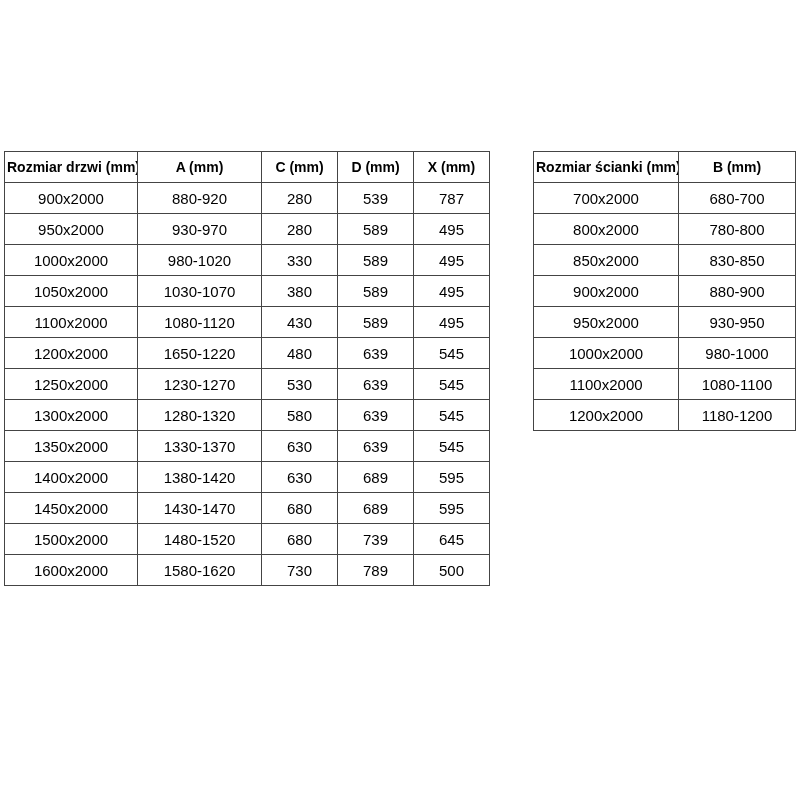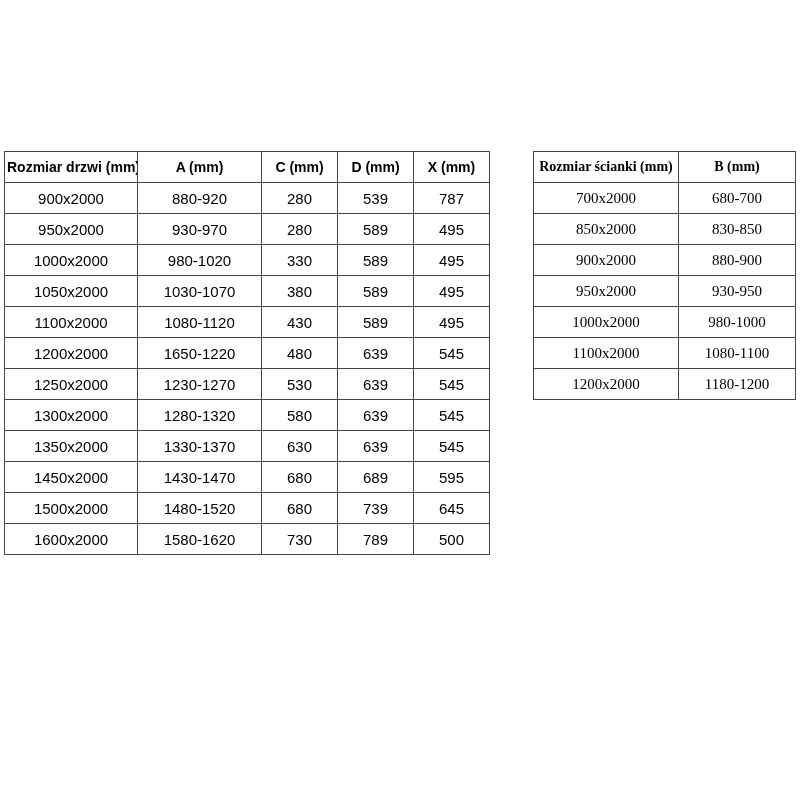--- a/index.html
+++ b/index.html
@@ -36,21 +36,21 @@
     font-size: 14px;
     font-weight: bold;
     color: #000000;
   }
   table.spec-table td {
     font-size: 15px;
     font-weight: normal;
     color: #000000;
   }
   table.doors { left: 4px;   top: 151px; width: 485px; }
-  table.walls { left: 533px; top: 151px; width: 262px; font-family: Liberation Serif, serif; }
+  table.walls { left: 533px; top: 151px; width: 262px; }
 </style>
 </head>
 <body>
 
 <div class="canvas">
 
   <table class="spec-table doors">
     <colgroup>
       <col style="width:133px">
       <col style="width:124px">
@@ -125,20 +125,27 @@
           <td>545</td>
         </tr>
         <tr>
           <td>1350x2000</td>
           <td>1330-1370</td>
           <td>630</td>
           <td>639</td>
           <td>545</td>
         </tr>
         <tr>
+          <td>1400x2000</td>
+          <td>1380-1420</td>
+          <td>630</td>
+          <td>689</td>
+          <td>595</td>
+        </tr>
+        <tr>
           <td>1450x2000</td>
           <td>1430-1470</td>
           <td>680</td>
           <td>689</td>
           <td>595</td>
         </tr>
         <tr>
           <td>1500x2000</td>
           <td>1480-1520</td>
           <td>680</td>
@@ -165,20 +172,24 @@
           <th>Rozmiar ścianki (mm)</th>
           <th>B (mm)</th>
         </tr>
       </thead>
       <tbody>
         <tr>
           <td>700x2000</td>
           <td>680-700</td>
         </tr>
         <tr>
+          <td>800x2000</td>
+          <td>780-800</td>
+        </tr>
+        <tr>
           <td>850x2000</td>
           <td>830-850</td>
         </tr>
         <tr>
           <td>900x2000</td>
           <td>880-900</td>
         </tr>
         <tr>
           <td>950x2000</td>
           <td>930-950</td>

